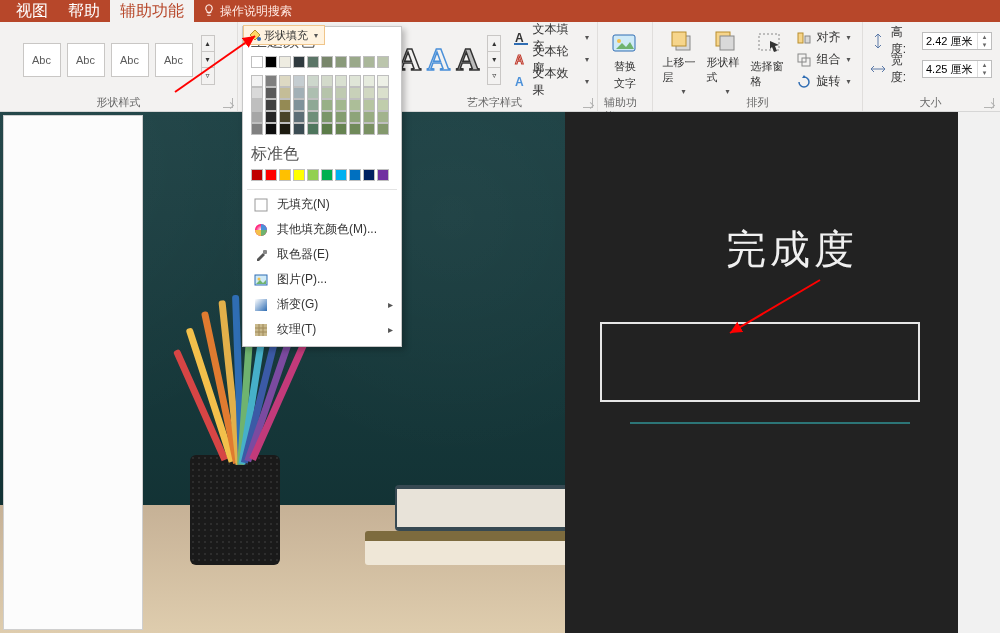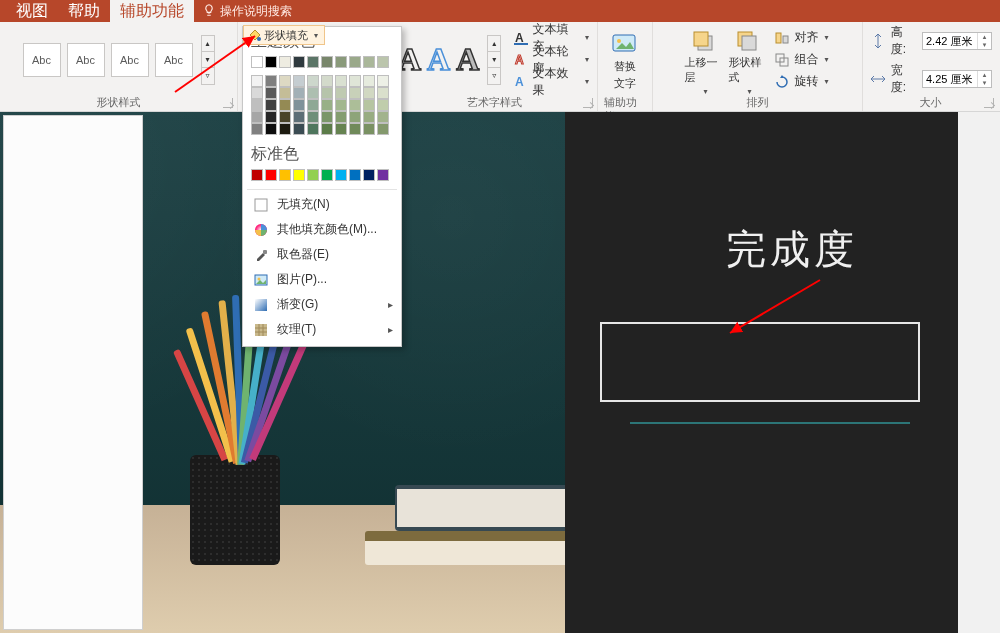--- a/index.html
+++ b/index.html
@@ -259,20 +259,29 @@
       <div class="big-btn">
         <div class="ico">
             <svg width="26" height="24">
               <rect x="3" y="3" width="14" height="14" fill="#f6d58b" stroke="#b98e2e"></rect>
               <rect x="7" y="7" width="14" height="14" fill="#d9d9d9" stroke="#888"></rect>
             </svg>
           </div>
         <span>形状样式</span>
         <span class="drop-caret">▾</span>
       </div>
+      <div class="big-btn">
+        <div class="ico">
+            <svg width="26" height="24">
+              <rect x="2" y="3" width="20" height="16" fill="none" stroke="#888" stroke-dasharray="2 2"></rect>
+              <path d="M13 10 L22 14 L18 15 L20 20 L17 21 L15 16 L13 18 Z" fill="#333"></path>
+            </svg>
+          </div>
+        <span>选择窗格</span>
+      </div>
       <div class="stack3">
         <div class="row">
           <span class="mini-ico">
               <svg width="14" height="14">
                 <rect x="1" y="2" width="5" height="10" fill="#f6d58b" stroke="#b98e2e"></rect>
                 <rect x="8" y="5" width="5" height="7" fill="#d9d9d9" stroke="#888"></rect>
               </svg>
             </span>
           <span>对齐</span>
             <span class="drop-caret">▾</span>
@@ -296,21 +305,21 @@
             </span>
           <span>旋转</span>
             <span class="drop-caret">▾</span>
         </div>
       </div>
     </div>
     <div class="group-label">排列</div>
   </div>
 
   <div class="group" style="width:135px; border-right:none;">
-    <div class="group-body" style="flex-direction:column; align-items:flex-start; gap:16px; padding-top:6px;">
+    <div class="group-body" style="flex-direction:column; align-items:flex-start; gap:6px; padding-top:6px;">
       <div class="spin-row">
         <span class="spin-ico">
             <svg width="16" height="16">
               <path d="M8 1 L8 15 M5 4 L8 1 L11 4 M5 12 L8 15 L11 12" stroke="#5c7aa8" fill="none"></path>
             </svg>
           </span>
         <span>高度:</span>
         <div class="spin-box">
           <input value="2.42 厘米" style="">
           <div class="sbtn">

